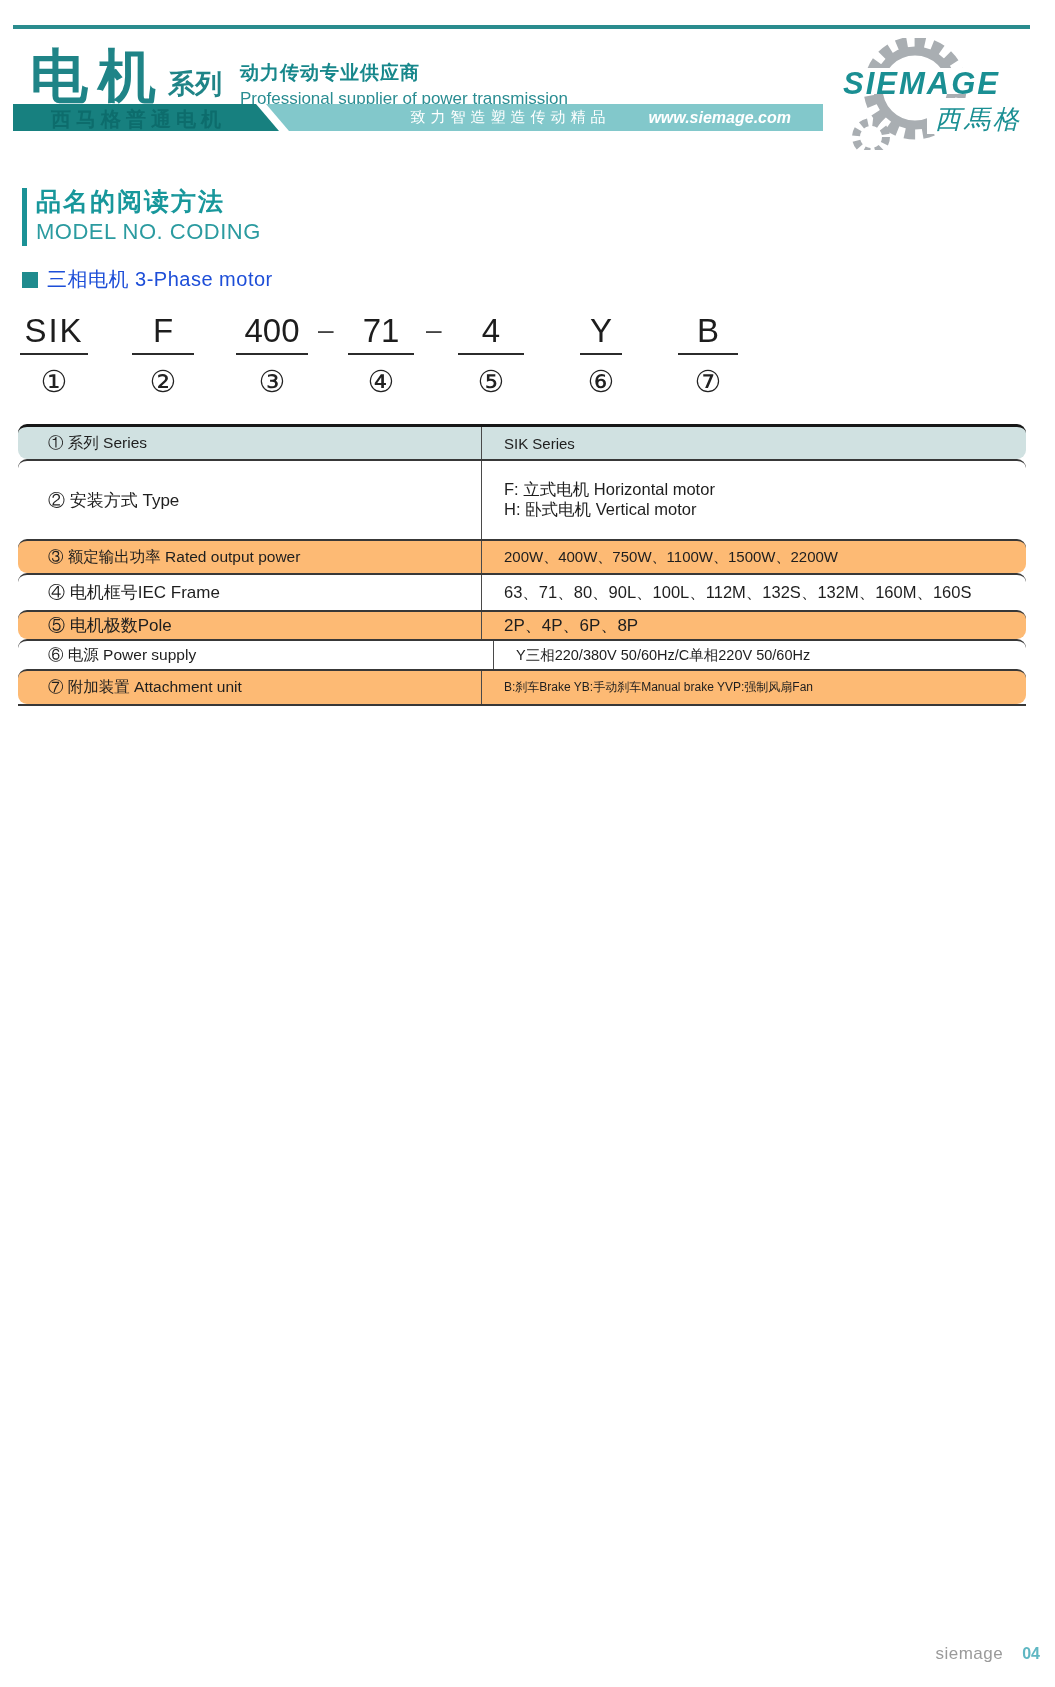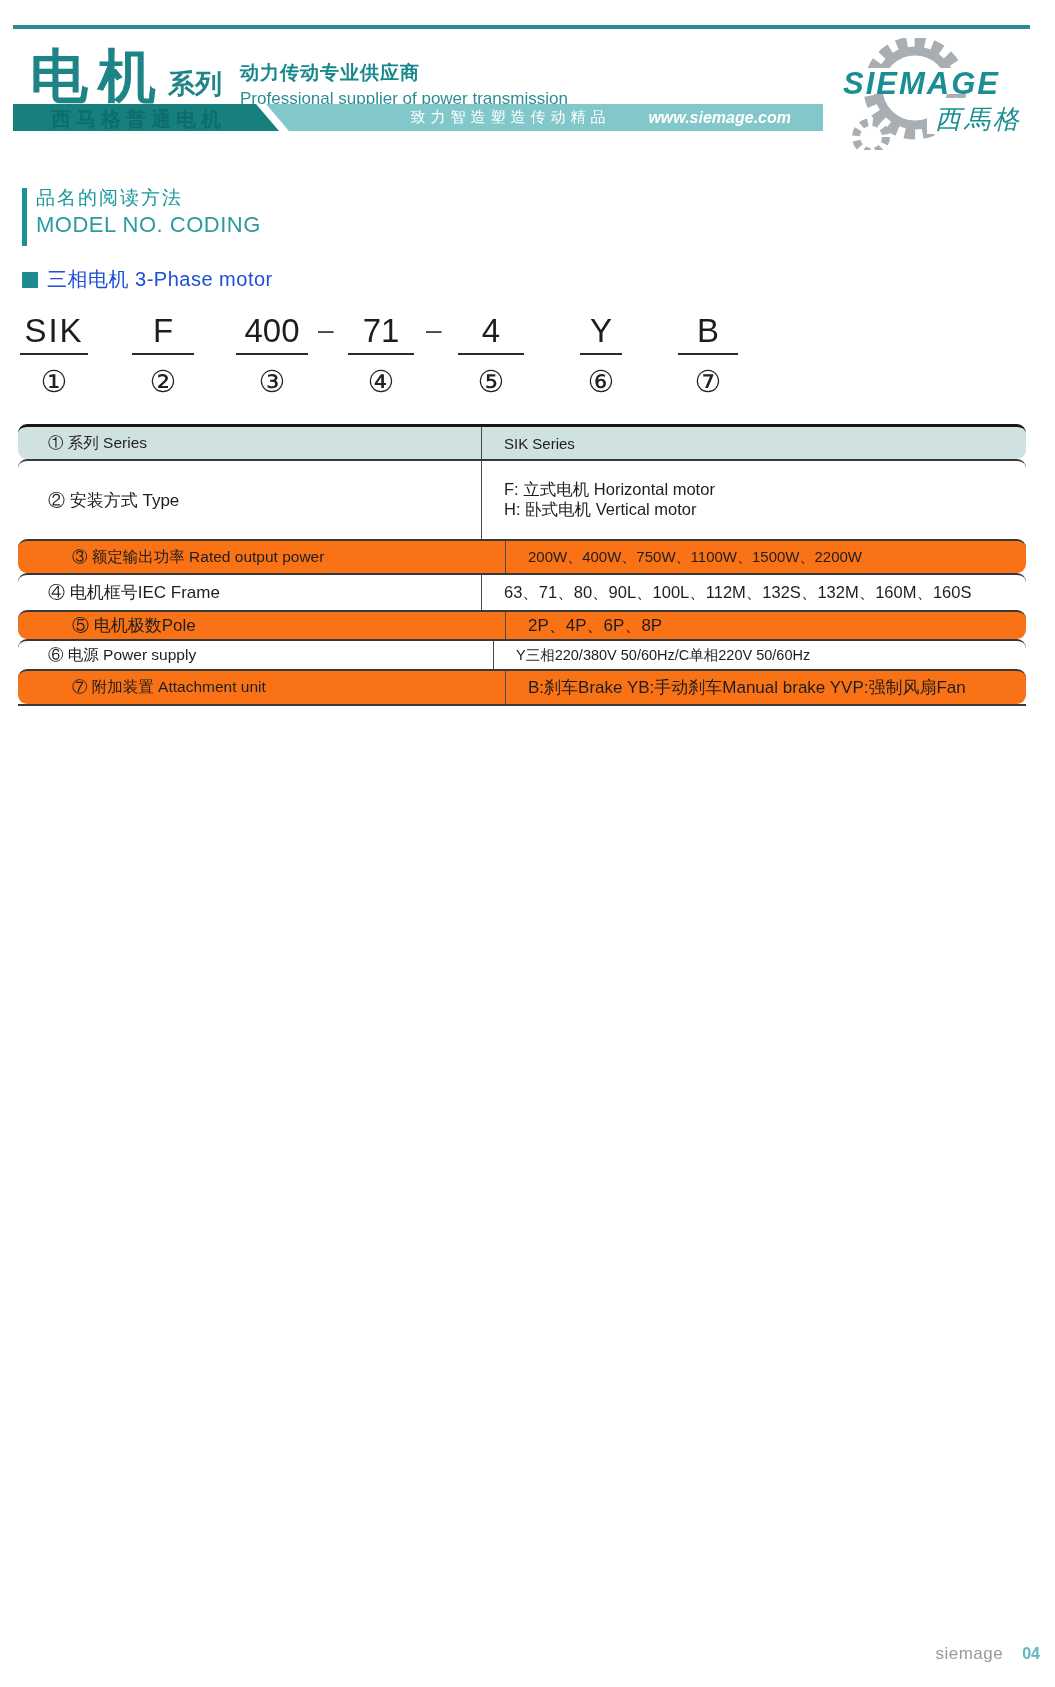--- a/index.html
+++ b/index.html
@@ -49,21 +49,21 @@
     color:#1a8f93; letter-spacing:2px; white-space:nowrap;
   }
   .logo-cn {
     position:absolute; left:120px; top:64px; font-family:"Liberation Serif", serif;
     font-style:italic; font-size:26px; color:#1a8f93; letter-spacing:3px; white-space:nowrap;
   }
 
   
   .sec { position:absolute; left:22px; top:188px; display:flex; }
   .sec-bar { width:5px; height:58px; background:#1b9296; margin-right:9px; }
-  .sec-cn { font-size:19px; font-weight:normal; color:#18979b; letter-spacing:2px; line-height:1.1; }
+  .sec-cn { font-size:25px; font-weight:bold; color:#18979b; letter-spacing:2px; line-height:1.1; }
   .sec-en { font-size:22px; color:#2b9ba0; letter-spacing:0.5px; margin-top:3px; }
 
   .subsec { position:absolute; left:22px; top:266px; display:flex; align-items:center; }
   .subsec-square { width:16px; height:16px; background:#1f8b8e; margin-right:9px; }
   .subsec-title { font-size:20px; color:#1d4ed8; letter-spacing:0.5px; }
 
   
   .code-area { position:absolute; left:0; top:312px; width:1055px; height:106px; }
   .code-part { position:absolute; top:0; text-align:center; }
   .code-text {
@@ -71,36 +71,36 @@
     border-bottom:2px solid #2b2b2b; padding:0 2px 3px 2px;
   }
   .code-num { display:block; font-size:30px; color:#222; margin-top:9px; }
   .code-sep { position:absolute; top:2px; font-size:28px; color:#444; }
 
   
   .spec-table { position:absolute; left:18px; top:424px; width:1008px; border-bottom:2px solid #383838; }
   .trow { display:flex; border-top:2px solid #383838;border-radius:9px; }
   .trow.first { border-top:3px solid #161616; }
   .bg-teal { background:#d0e1e1; }
-  .bg-gray { background:#f97316;padding-left:24px; }
+  .bg-gray { background:#fdba74; }
   .bg-white { background:#ffffff; }
   .tlabel {
     width:463px; flex:0 0 463px; display:flex; align-items:center;
     padding-left:30px; font-size:15.5px; color:#1e1e1e;
   }
   .tlabel.big { font-size:17px; }
   .tvalue {
     flex:1; display:flex; align-items:center; padding-left:22px; padding-right:6px;
     border-left:1px solid #4a4a4a; color:#1e1e1e;
   }
   .tvalue.col { flex-direction:column; align-items:flex-start; justify-content:center; }
   .h35 { height:35px; } .h80 { height:80px; } .h34 { height:34px; } .h37 { height:37px; }
   .h39 { height:29px; } .h30 { height:30px; }
   .fs15 { font-size:15px; } .fs145 { font-size:14.5px;margin-left:12px; } .fs165 { font-size:16.5px; }
-  .fs17 { font-size:17px; } .fs175 { font-size:17px; }
+  .fs17 { font-size:17px; } .fs175 { font-size:12px; }
   .vline { line-height:1.2; white-space:nowrap; }
 
   
   .footer { position:absolute; left:0; top:1644px; width:1040px; text-align:right; }
   .footer-brand { font-size:17px; color:#9a9a9a; letter-spacing:0.5px; }
   .footer-page { font-size:16px; font-weight:bold; color:#5fb7c3; margin-left:19px; }
 </style>
 </head>
 <body>
 

